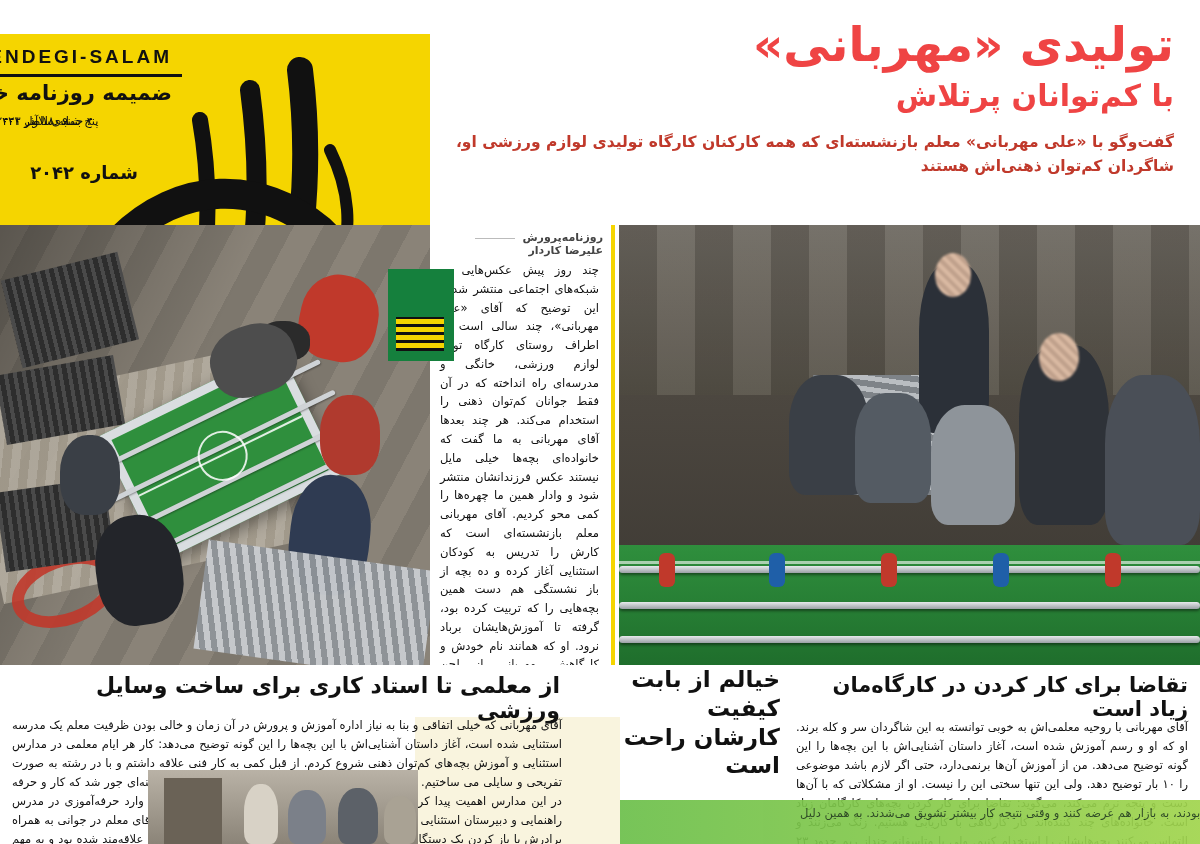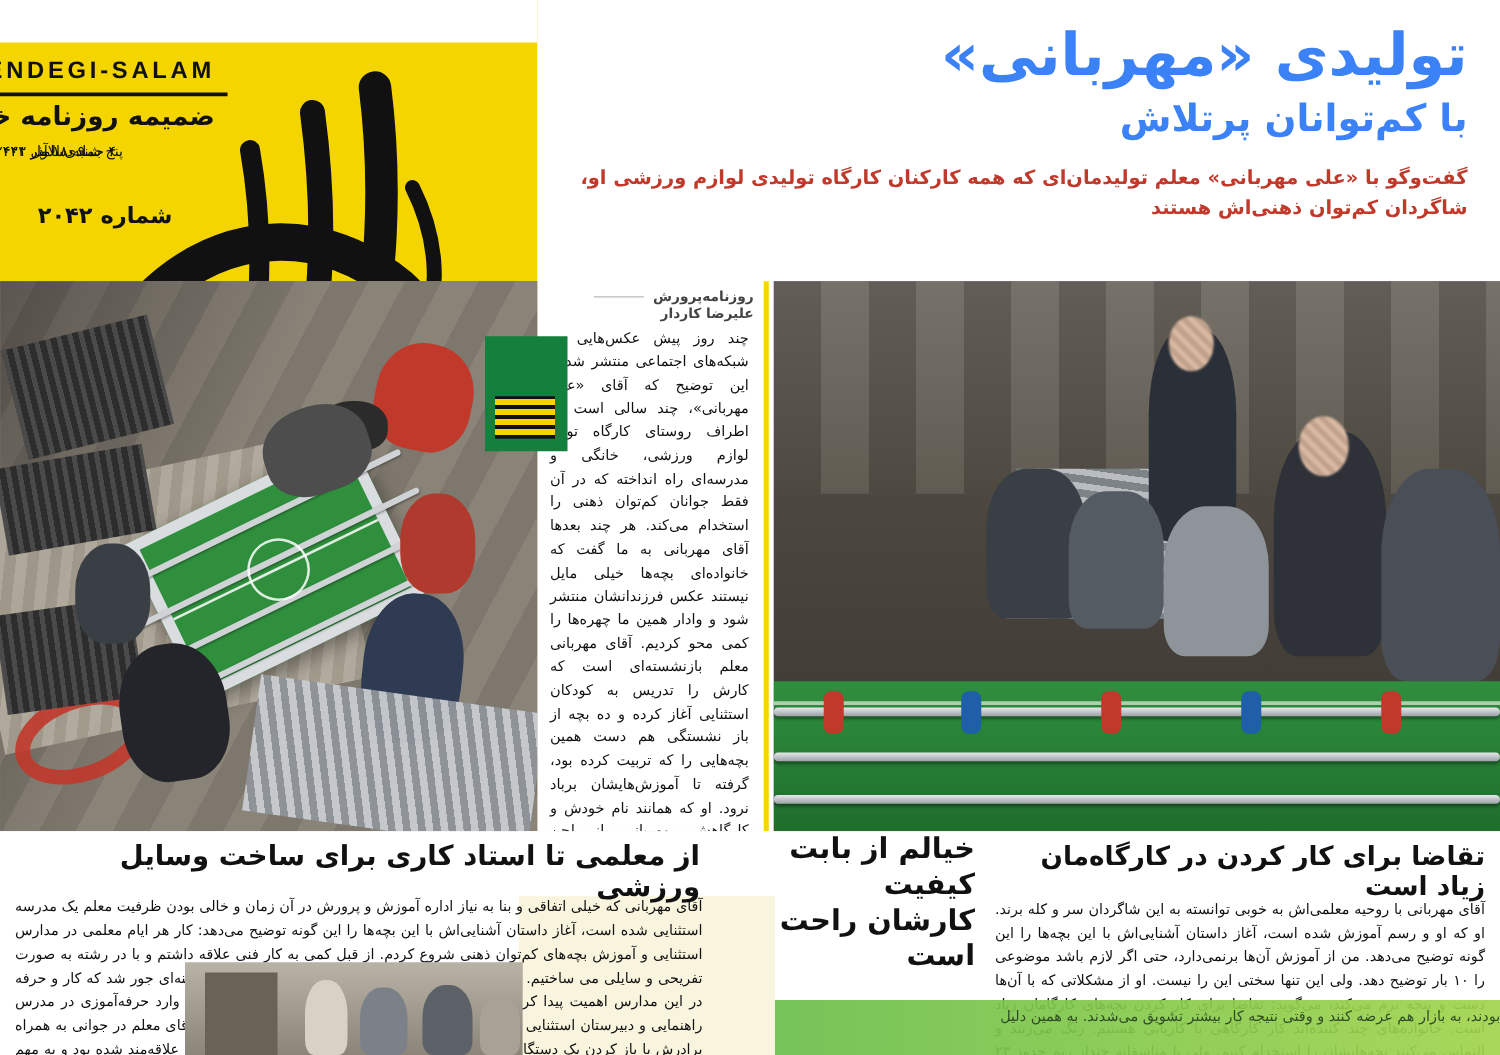--- a/index.html
+++ b/index.html
@@ -49,21 +49,21 @@
   
   .calli { position:absolute; left:0; top:30px; width:430px; height:620px; }
   .calli svg { display:block; }
 
   
   .head-block {
     position:absolute; left:430px; top:0; width:770px; height:225px;
     background:#ffffff; padding:14px 26px 0 20px;
   }
   .head-line {
-    text-align:right; color:#3b82f6; font-weight:700;
+    text-align:right; color:#ef4444; font-weight:700;
     font-size:47px; line-height:1.32; letter-spacing:-0.5px;
   }
   .head-line.l2 { font-size:30px; }
   .head-kicker {
     margin-top:14px; text-align:right; color:#c0392b;
     font-size:15.5px; font-weight:700; line-height:1.6;
   }
 
   
   .photo-row { position:absolute; left:0; top:225px; width:1200px; height:440px; }
@@ -250,21 +250,21 @@
       <div class="col">پنج شنبه  ۱۸ آذر ۱۴۰۰</div>
       <div class="col">۴ جمادی الاول ۱۴۴۳</div>
       <div class="col">۹ دسامبر ۲۰۲۱</div>
     </div>
     <div class="mh-issue">شماره ۲۰۴۲</div>
   </div>
 
   <div class="head-block">
     <div class="head-line l1">تولیدی «مهربانی»</div>
     <div class="head-line l2">با کم‌توانان پرتلاش</div>
-    <div class="head-kicker">گفت‌وگو با «علی مهربانی» معلم تولیدمان‌ای که همه کارکنان کارگاه تولیدی لوازم ورزشی او، شاگردان کم‌توان ذهنی‌اش هستند</div>
+    <div class="head-kicker">گفت‌وگو با «علی مهربانی» معلم بازنشسته‌ای که همه کارکنان کارگاه تولیدی لوازم ورزشی او، شاگردان کم‌توان ذهنی‌اش هستند</div>
   </div>
 
   <div class="photo-row">
 
     <div class="ph ph-left">
       <div class="floor"></div>
       <div class="rug"></div>
       <div class="redring"></div>
       <div class="crate" style="left:10px;top:40px;width:120px;height:90px;transform:rotate(-14deg);"></div>
       <div class="crate" style="left:0px;top:140px;width:120px;height:70px;transform:rotate(-10deg);"></div>

